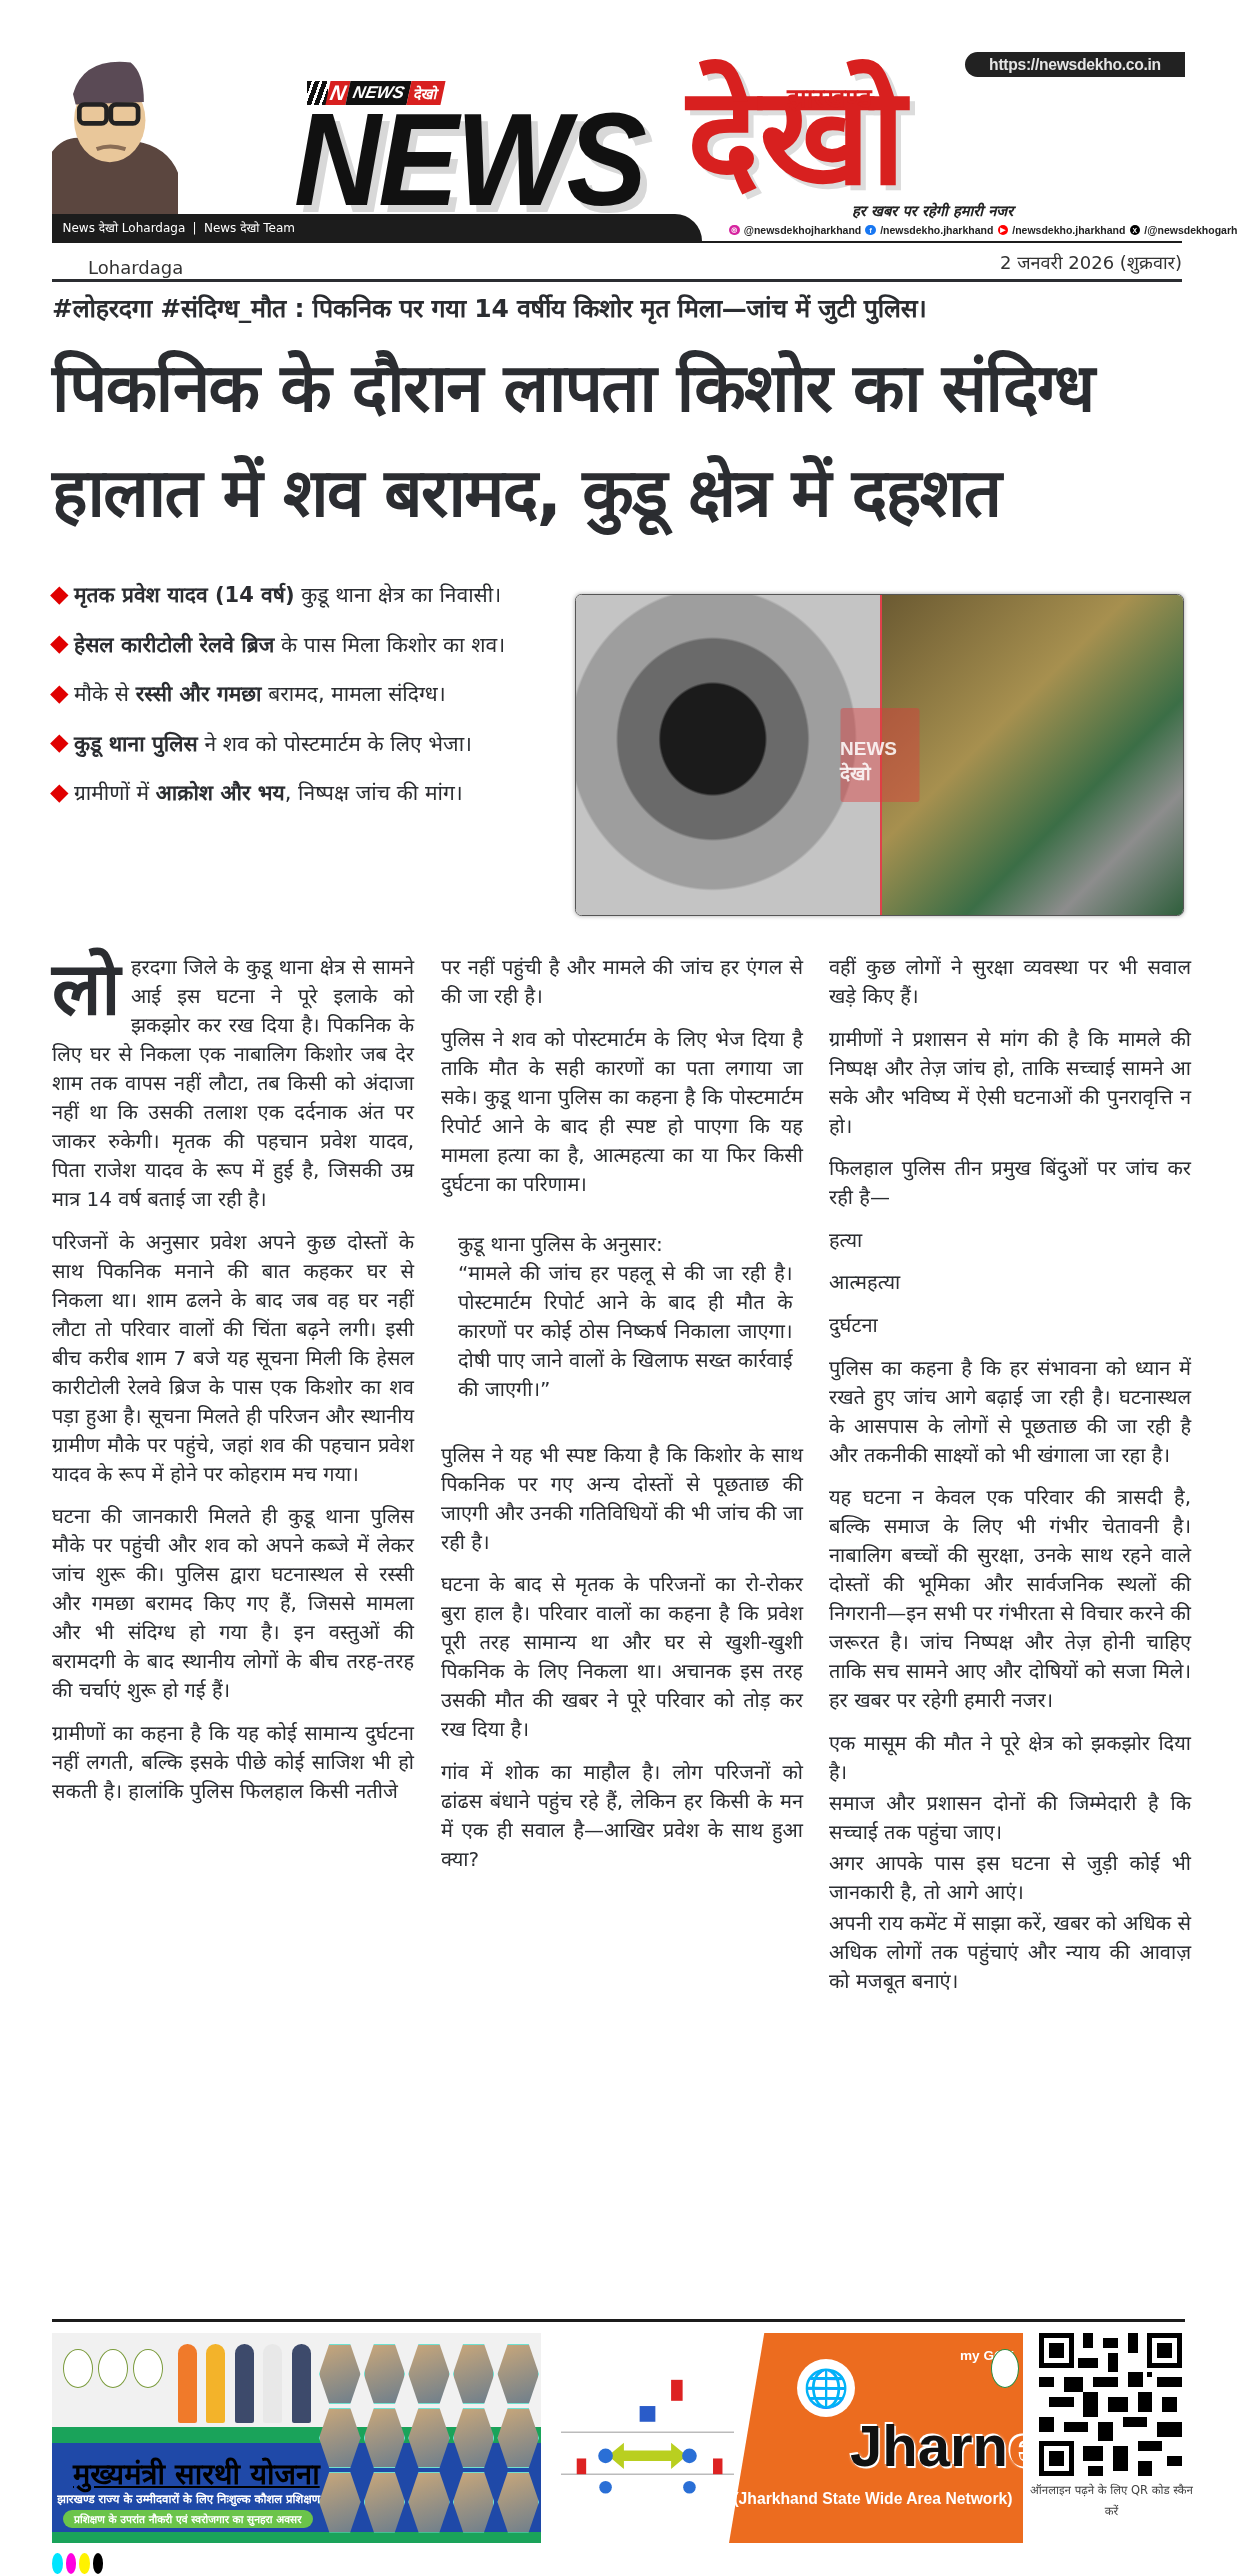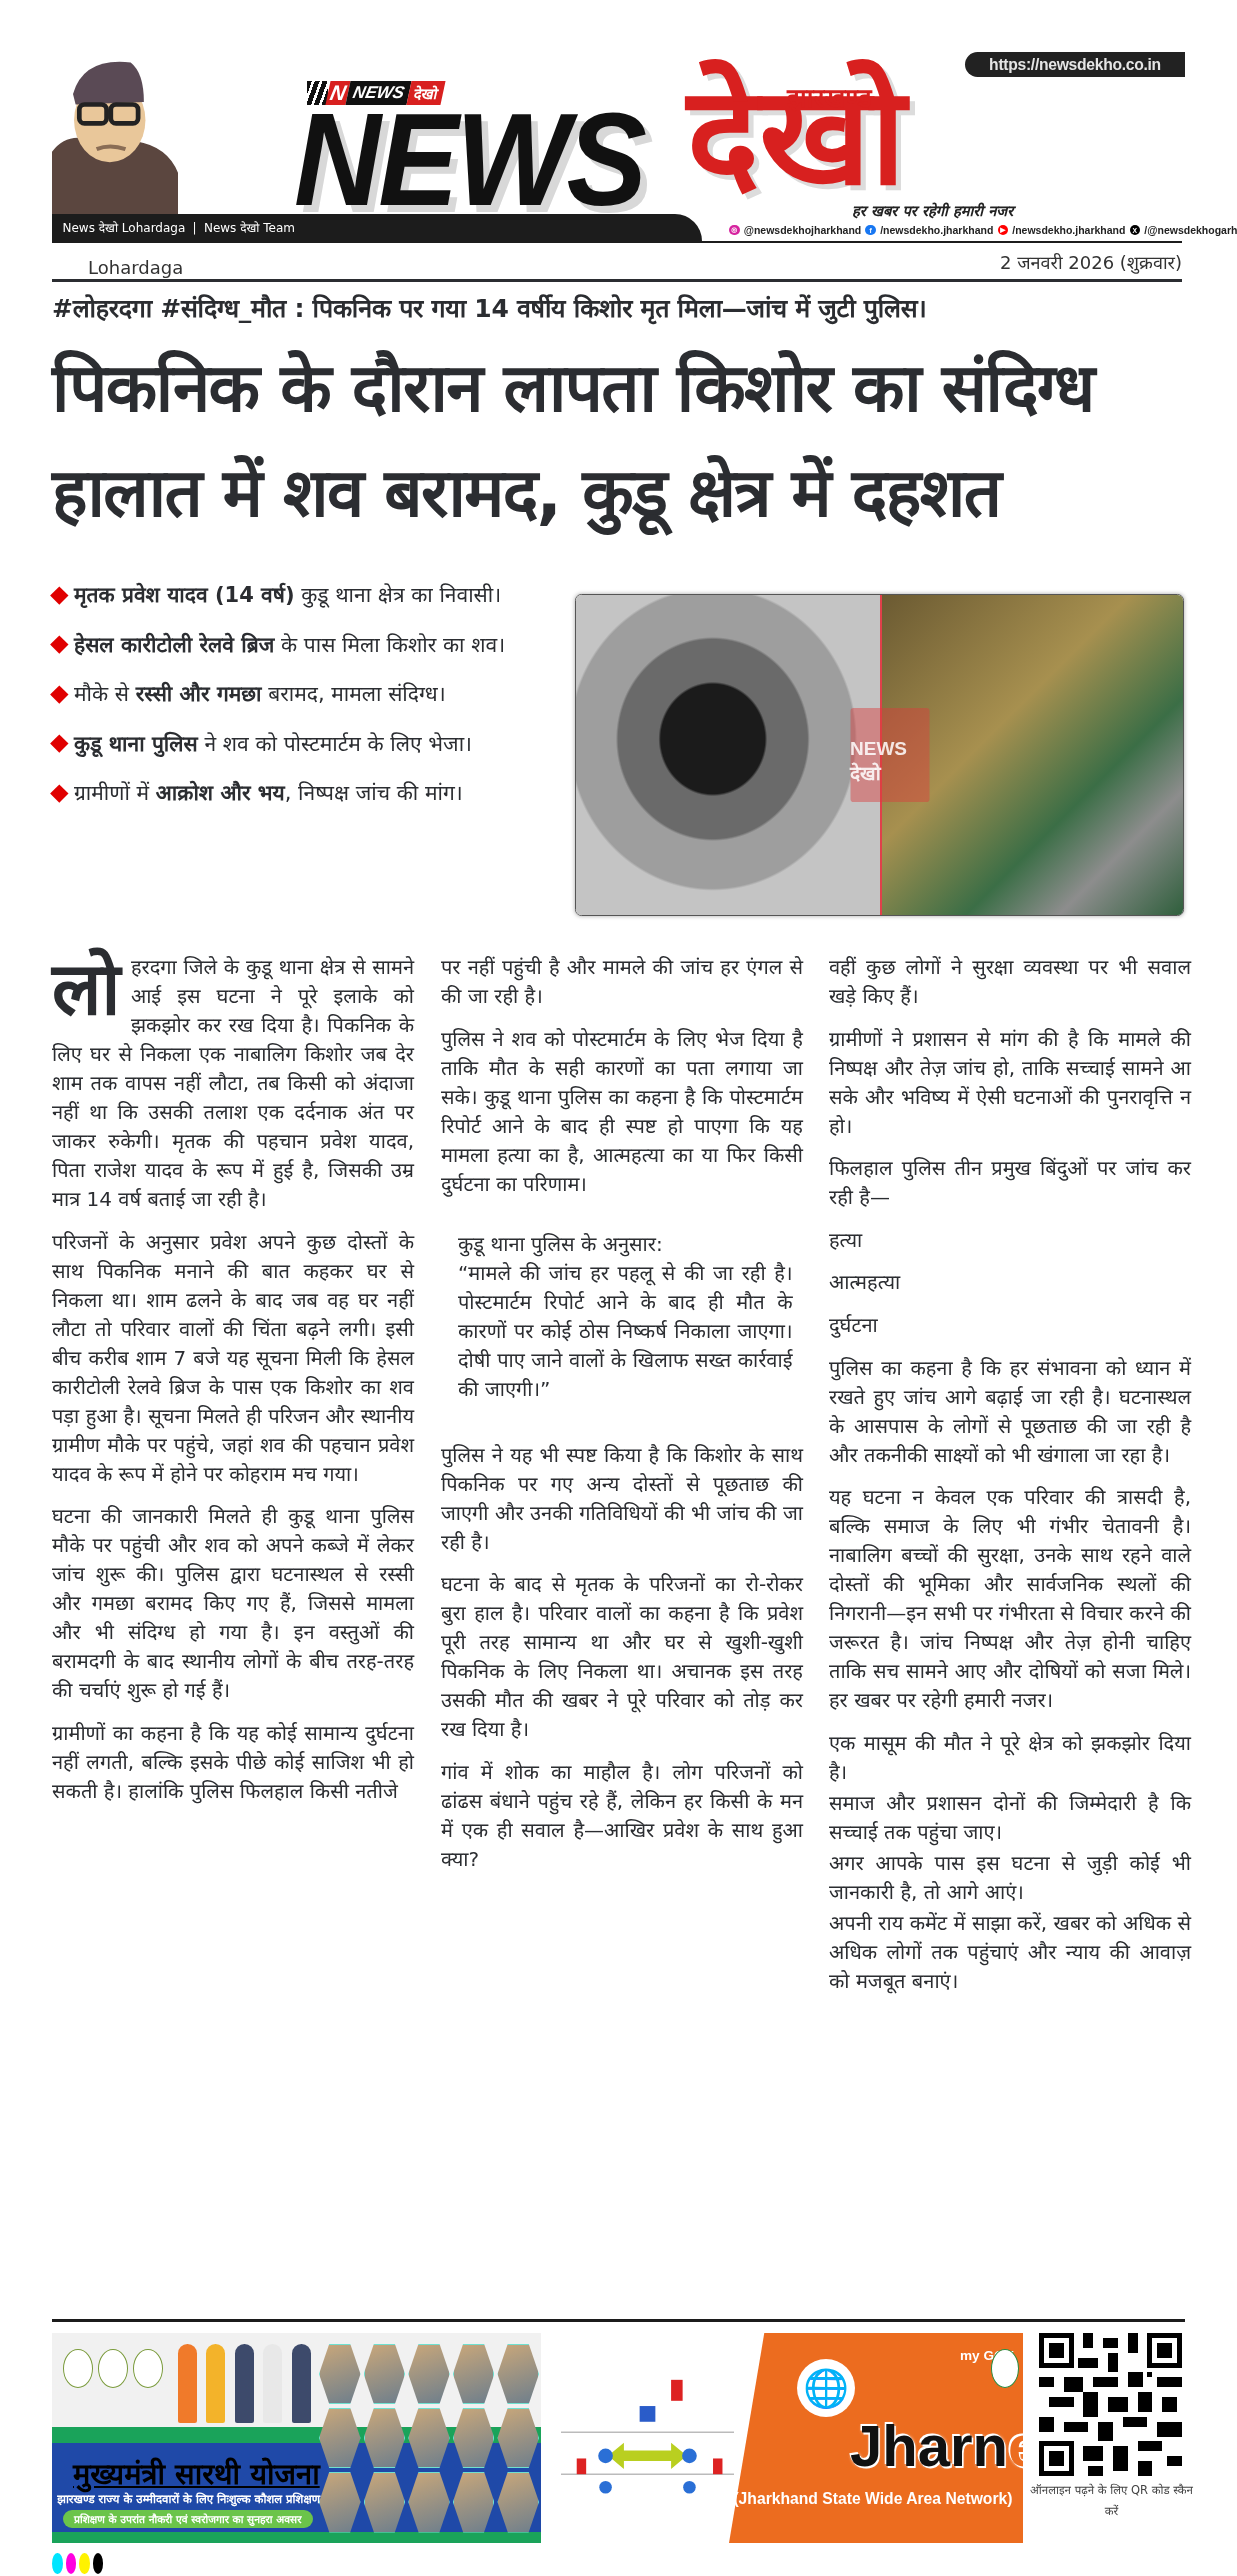--- a/index.html
+++ b/index.html
@@ -33,21 +33,21 @@
 
   
   .highlights { left:50px; top:577px; width:493px; margin:0; padding:0; list-style:none; }
   .highlights li { position:relative; padding-left:24px; font-size:21px; line-height:37px; margin-bottom:12.6px; color:#2b2d31; }
   .highlights li .diamond { position:absolute; left:3.1px; top:11.5px; width:12.6px; height:12.6px; background:#e00000; transform:rotate(45deg); }
   .highlights b { font-weight:bold; }
   .photo { left:575px; top:594px; width:607px; height:320px; border:1.6px solid #555; border-radius:6.3px; overflow:hidden; box-shadow:0 0 4.2px rgba(0,0,0,0.35); display:flex; }
   .photo .left { width:50%; height:100%; background:radial-gradient(ellipse at 45% 45%, #1b1b1b 0 22%, #6a6a6a 23% 40%, #9e9e9e 41% 60%, #c4c4c4 61%); filter:grayscale(1); }
   .photo .divider { width:2.1px; background:#e0404a; }
   .photo .right { flex:1; height:100%; background:linear-gradient(135deg,#6b5a32 0%, #a7904f 40%, #3b6e46 65%, #8d8d8d 80%, #2f5f3c 100%); }
-  .photo .wm { position:absolute; left:50%; top:50%; transform:translate(-50%,-50%); width:79px; height:94px; background:rgba(220,60,60,0.45); border-radius:3.1px; color:rgba(255,255,255,0.85); font:bold 19px "Liberation Sans", sans-serif; display:flex; align-items:flex-end; justify-content:center; padding-bottom:15.7px; box-sizing:border-box;margin-left:10px; }
+  .photo .wm { position:absolute; left:50%; top:50%; transform:translate(-50%,-50%); width:79px; height:94px; background:rgba(220,60,60,0.45); border-radius:3.1px; color:rgba(255,255,255,0.85); font:bold 19px "Liberation Sans", sans-serif; display:flex; align-items:flex-end; justify-content:center; padding-bottom:15.7px; box-sizing:border-box; }
 
   
   .col { top:953px; width:362px; font-size:20px; line-height:29px; text-align:justify; color:#2b2d31; }
   .col p { margin:0 0 13.6px 0; }
   .col1 { left:52px; }
   .col2 { left:441px; }
   .col3 { left:829px; }
   .dropcap { float:left; font:bold 73px/63px "DejaVu Sans", sans-serif; margin:4.2px 10.5px 0 0; color:#2b2d31; }
   .quote { padding-left:17px; padding-right:10.5px; margin:31px 0 37px 0 !important; }
   .col3 .tight { margin-bottom:2.1px; }

